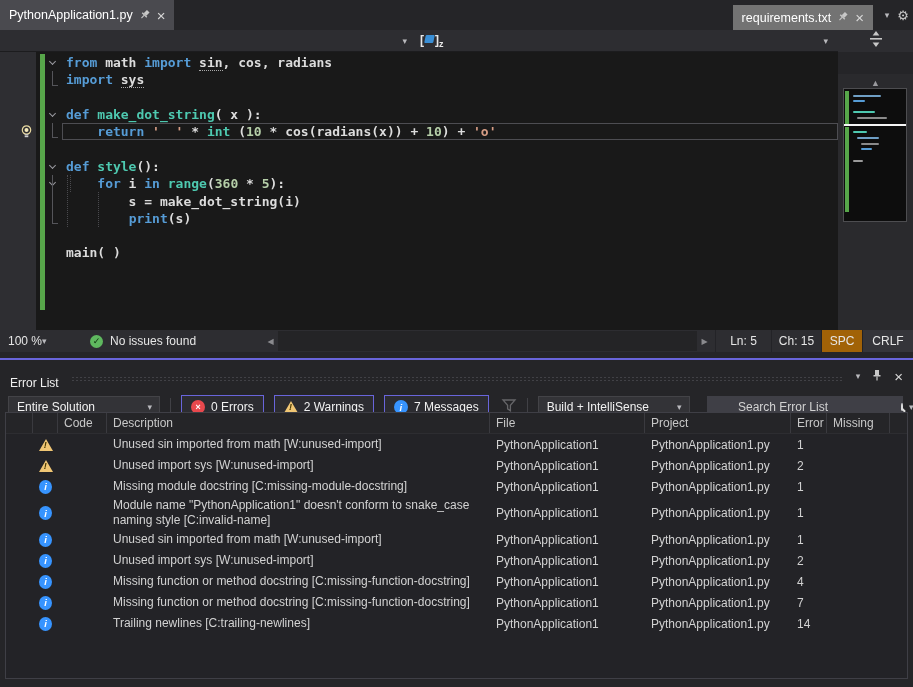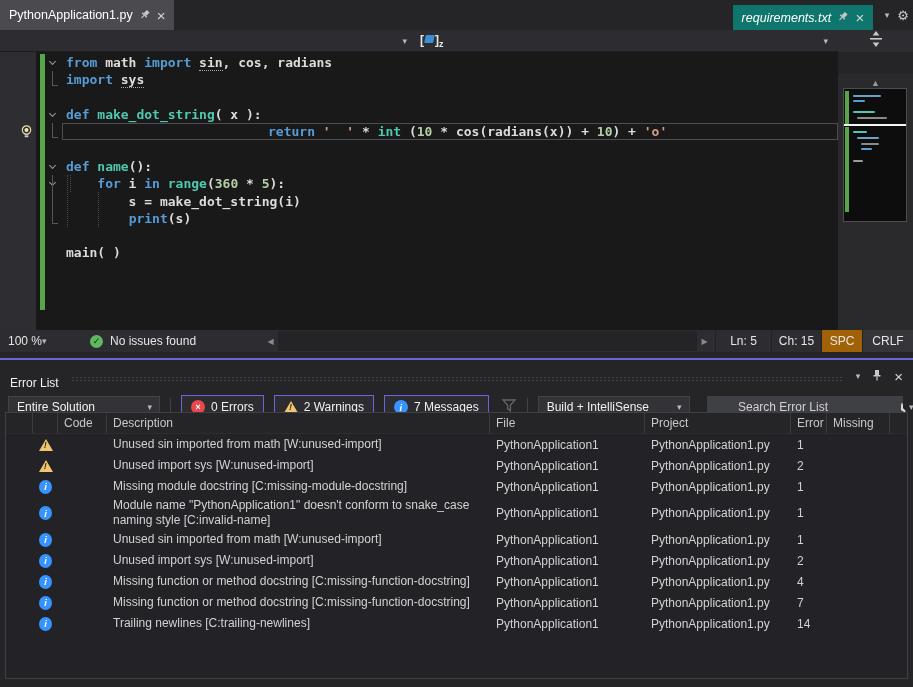--- a/index.html
+++ b/index.html
@@ -4,21 +4,21 @@
 <style>
   * { box-sizing: border-box; margin: 0; padding: 0; }
   html,body { width: 913px; height: 687px; overflow: hidden; background:#1a1a1c;
     font-family: "Liberation Sans", sans-serif; }
   .window { position: relative; width: 913px; height: 687px; background:#252528; }
 
   
   .tab-strip { position:absolute; left:0; top:0; width:913px; height:30px; background:#252528; }
   .tab { display:flex; align-items:center; gap:7px; padding:0 9px; color:#fff; font-size:12.5px; }
   .tab.active { position:absolute; left:0; top:0; height:30px; background:#4a4a4f; }
-  .tab.preview { position:absolute; right:40px; top:5px; height:25px; background:#0f766e;font-style:italic; }
+  .tab.preview { position:absolute; right:40px; top:5px; height:25px; background:#737373; }
   .tab .glyph { color:#d0d0d0; font-size:13px; line-height:1; cursor:default; }
   .close-x { font-size:15px; color:#d8d8d8; line-height:1; }
   .strip-right { position:absolute; right:4px; top:0; height:30px; display:flex; align-items:center; gap:8px; color:#c8c8c8; }
 
   
   .editor { position:absolute; left:0; top:30px; width:913px; height:322px; }
   .navbar { position:absolute; left:0; top:0; width:838px; height:22px; background:#2d2d31; border-bottom:1px solid #1c1c1e; display:flex; }
   .nav-combo { position:relative; height:22px; display:flex; align-items:center; }
   .nav-combo-left { width:415px; }
   .nav-combo-right { width:423px; }
@@ -32,21 +32,21 @@
 
   .editor-body { position:absolute; left:0; top:22px; width:838px; height:278px; background:#191919;text-decoration:underline; }
   .gutter-glyph { position:absolute; left:0; top:0; width:36px; height:278px; background:#2e2e32; }
   .change-bar { position:absolute; left:40px; top:2px; width:5px; height:256px; background:#57a64a; }
   .fold-margin { position:absolute; left:46px; top:0; width:16px; height:278px; }
   .fold-chevron { position:absolute; left:4px; display:inline-block; width:5px; height:5px;
      border-right:1.5px solid #9a9aa0; border-bottom:1.5px solid #9a9aa0; transform:rotate(45deg); }
   .code { position:absolute; left:62px; top:2px; width:776px;
      font-family:"DejaVu Sans Mono", monospace; font-size:13px; font-weight:bold; }
   .code-line { height:17.3px; display:flex; align-items:center; padding-left:4px; white-space:pre; }
-  .code-line.current { outline:1px solid #4d4d52; outline-offset:-1px;justify-content:center; }
+  .code-line.current { outline:1px solid #4d4d52; outline-offset:-1px; }
   .tok-k { color:#569cd6; } .tok-t { color:#dcdcdc; } .tok-f { color:#4ec9b0; }
   .tok-n { color:#b5cea8; } .tok-s { color:#d69d85; }
   .tok-u { color:#dcdcdc; border-bottom:1px dotted #a8a8a8; }
   .bulb { position:absolute; left:20px; top:73px; }
   .scope-line { position:absolute; border-left:1px solid #55555a; border-bottom:1px solid #55555a; width:6px; }
   .indent-guide { position:absolute; border-left:1px dotted #4a4a4e; width:1px; }
 
   .scrollzone { position:absolute; left:838px; top:22px; width:75px; height:278px; background:#2a2a2d; }
   .scroll-arrow { position:absolute; left:0; width:75px; text-align:center; color:#9a9a9e; font-size:9px; }
   .minimap { position:absolute; left:5px; top:14px; width:64px; height:134px; background:#0d0d0d; border:1px solid #4d4d50; }
@@ -176,21 +176,21 @@
       <div class="indent-guide" style="left:70px; top:123px; height:17px;"></div>
       <div class="indent-guide" style="left:70px; top:123px; height:52px; left:67px;"></div>
       <div class="indent-guide" style="left:98px; top:140px; height:35px;"></div>
       <div class="code">
           <div class="code-line"><span class="tok-k">from</span><span class="tok-t"> math </span><span class="tok-k">import</span><span class="tok-t"> </span><span class="tok-u">sin</span><span class="tok-t">, cos, radians</span></div>
           <div class="code-line"><span class="tok-k">import</span><span class="tok-t"> </span><span class="tok-u">sys</span></div>
           <div class="code-line"></div>
           <div class="code-line"><span class="tok-k">def</span><span class="tok-t"> </span><span class="tok-f">make_dot_string</span><span class="tok-t">( x ):</span></div>
           <div class="code-line current"><span class="tok-t">    </span><span class="tok-k">return</span><span class="tok-t"> </span><span class="tok-s">'  '</span><span class="tok-t"> * </span><span class="tok-f">int</span><span class="tok-t"> (</span><span class="tok-n">10</span><span class="tok-t"> * cos(radians(x)) + </span><span class="tok-n">10</span><span class="tok-t">) + </span><span class="tok-s">'o'</span></div>
           <div class="code-line"></div>
-          <div class="code-line"><span class="tok-k">def</span><span class="tok-t"> </span><span class="tok-f">name</span><span class="tok-t">():</span></div>
+          <div class="code-line"><span class="tok-k">def</span><span class="tok-t"> </span><span class="tok-f">style</span><span class="tok-t">():</span></div>
           <div class="code-line"><span class="tok-t">    </span><span class="tok-k">for</span><span class="tok-t"> i </span><span class="tok-k">in</span><span class="tok-t"> </span><span class="tok-f">range</span><span class="tok-t">(</span><span class="tok-n">360</span><span class="tok-t"> * </span><span class="tok-n">5</span><span class="tok-t">):</span></div>
           <div class="code-line"><span class="tok-t">        s = make_dot_string(i)</span></div>
           <div class="code-line"><span class="tok-t">        </span><span class="tok-k">print</span><span class="tok-t">(s)</span></div>
           <div class="code-line"></div>
           <div class="code-line"><span class="tok-t">main( )</span></div>
         </div>
       <div class="scrollzone">
         <span class="scroll-arrow" style="top:4px">▲</span>
         <div class="minimap">
           <div class="mm-green" style="top:2px; height:33px;"></div>

